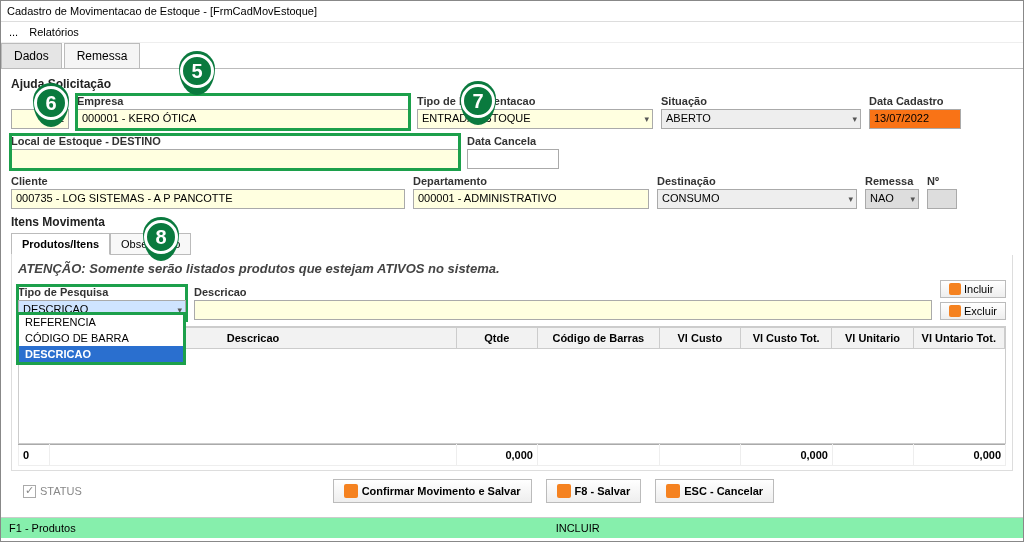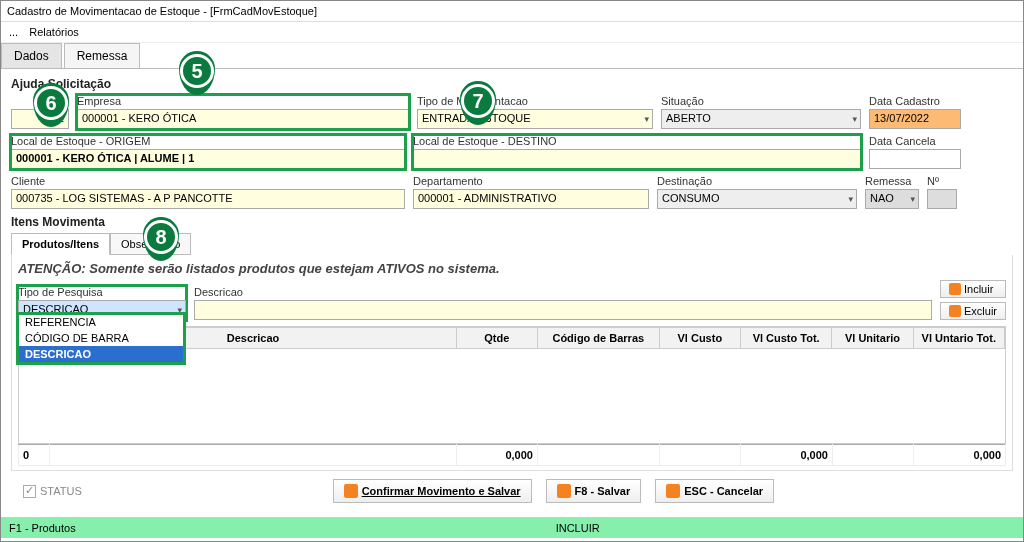--- a/index.html
+++ b/index.html
@@ -7,24 +7,24 @@
 .titlebar { padding: 4px 6px; font-size: 11px; border-bottom: 1px solid #ddd; }
 .menubar { padding: 4px 8px; font-size: 11px; border-bottom: 1px solid #eee; }
 .menubar span { margin-right: 8px; }
 .tabs { display: flex; border-bottom: 1px solid #bbb; }
 .tab { padding: 5px 12px; border: 1px solid #bbb; border-bottom: none; background: #f5f5f5; margin-right: 2px; cursor: pointer; font-size: 12px; }
 .tab.active { background: #e5e5e5; }
 .form-area { padding: 6px 10px; }
 .group-title { font-size: 12px; font-weight: bold; color: #222; margin: 2px 0 4px 0; }
 .row { display: flex; gap: 8px; margin-bottom: 6px; flex-wrap: nowrap; }
 .field { display: flex; flex-direction: column; }
-.field-label { font-size: 11px; font-weight: normal; color: #333; margin-bottom: 2px; }
+.field-label { font-size: 11px; font-weight: bold; color: #333; margin-bottom: 2px; }
 .field-input { height: 20px; border: 1px solid #aaa; padding: 2px 4px; font-size: 11px; background: #fff; }
 .yellow { background: #ffffe0; }
-.readonly { background: #fdba74; }
+.readonly { background: #f97316; }
 .select { appearance: none; background: #ffffe0; position: relative; padding-right: 18px; }
 .select-wrap { position: relative; }
 .chev { position: absolute; right: 4px; top: 50%; transform: translateY(-50%); font-size: 9px; color: #555; }
 .sub-tabs { display: flex; }
 .sub-tab { padding: 4px 10px; border: 1px solid #bbb; background: #f8f8f8; font-size: 11px; }
 .sub-tab.active { background: #fff; border-bottom: 1px solid #fff; }
 .warning { font-style: italic; font-weight: bold; color: #444; font-size: 13px; padding: 2px 0 4px 0; }
 .dropdown-open { position: absolute; background: #fff; border: 1px solid #7a7; border-top: none; width: 166px; z-index: 10; }
 .dropdown-open div { padding: 2px 6px; font-size: 11px; }
 .dropdown-sel { background: #2a6fcf; color: #fff; font-weight: bold; }
@@ -101,24 +101,20 @@
           <span class="chev">▾</span>
         </div>
     </div>
     <div class="field" style="width:92px;">
       <div class="field-label">Data Cadastro</div>
       <div class="field-input readonly">13/07/2022</div>
     </div>
   </div>
 
   <div class="row">
-    <div class="field hl-green" style="width:394px;">
-      <div class="field-label">Local de Estoque - ORIGEM</div>
-      <div class="field-input yellow" style="font-weight:bold;">000001 - KERO ÓTICA | ALUME | 1</div>
-    </div>
     <div class="field hl-green" style="width:448px;">
       <div class="field-label">Local de Estoque - DESTINO</div>
       <div class="field-input yellow"></div>
     </div>
     <div class="field" style="width:92px;">
       <div class="field-label">Data Cancela</div>
       <div class="field-input"></div>
     </div>
   </div>
 
@@ -221,21 +217,21 @@
   </div>
 
   <div style="display:flex; align-items:center;">
     <div class="status-chk">
       <span class="chkbox"></span>
       <span>STATUS</span>
     </div>
     <div class="bottom-buttons" style="flex:1;">
       <div class="btn">
           <span class="ic"></span>
-          <span style="font-weight:bold;text-decoration:underline;">Confirmar Movimento e Salvar</span>
+          <span style="font-weight:bold;">Confirmar Movimento e Salvar</span>
         </div>
       <div class="btn">
           <span class="ic"></span>
           <span style="font-weight:bold;">F8 - Salvar</span>
         </div>
       <div class="btn">
           <span class="ic"></span>
           <span style="font-weight:bold;">ESC - Cancelar</span>
         </div>
     </div>

